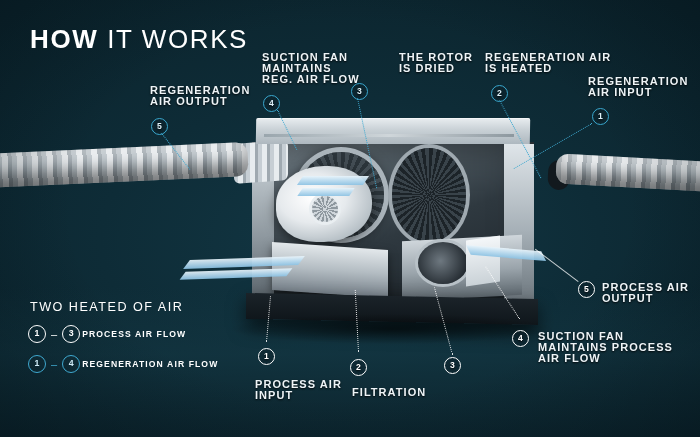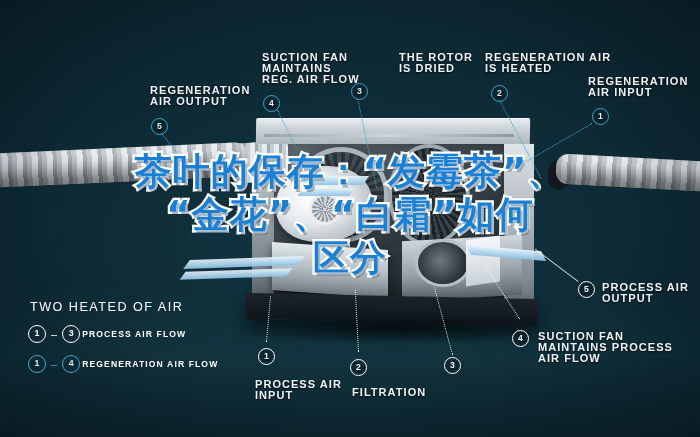--- a/index.html
+++ b/index.html
@@ -254,20 +254,24 @@
   <div class="duct duct-right"></div>
 
   <div class="flow flow-a"></div>
   <div class="flow flow-b"></div>
   <div class="flow flow-c"></div>
   <div class="flow flow-d"></div>
   <div class="flow flow-e"></div>
 
   <div class="vignette"></div>
 
+  <div class="title">
+    <b>HOW</b>
+    <span>IT WORKS</span>
+  </div>
 
   <div class="leader cyan" style="left:162px; top:133px; width:46px; transform:rotate(52deg);"></div>
   <div class="leader cyan" style="left:278px; top:110px; width:44px; transform:rotate(64deg);"></div>
   <div class="leader cyan" style="left:358px; top:98px; width:92px; transform:rotate(78deg);"></div>
   <div class="leader cyan" style="left:500px; top:100px; width:88px; transform:rotate(62deg);"></div>
   <div class="leader cyan" style="left:592px; top:124px; width:90px; transform:rotate(150deg);"></div>
 
   <div class="leader solid" style="left:578px; top:282px; width:54px; transform:rotate(217deg);"></div>
   <div class="leader" style="left:519px; top:319px; width:62px; transform:rotate(237deg);"></div>
   <div class="leader" style="left:452px; top:355px; width:70px; transform:rotate(255deg);"></div>
@@ -322,19 +326,14 @@
     <div class="ltext">PROCESS AIR FLOW</div>
   </div>
 
   <div class="legend-row lrow2">
     <div class="lcirc cyan">1</div>
     <div class="ldash cyan">–</div>
     <div class="lcirc cyan">4</div>
     <div class="ltext">REGENERATION AIR FLOW</div>
   </div>
 
-  <div class="cn-overlay">
-    <div class="cn-line">茶叶的保存：“发霉茶”、</div>
-    <div class="cn-line">“金花”、“白霜”如何</div>
-    <div class="cn-line l3">区分</div>
-  </div>
 
 </div>
 
 </body></html>

